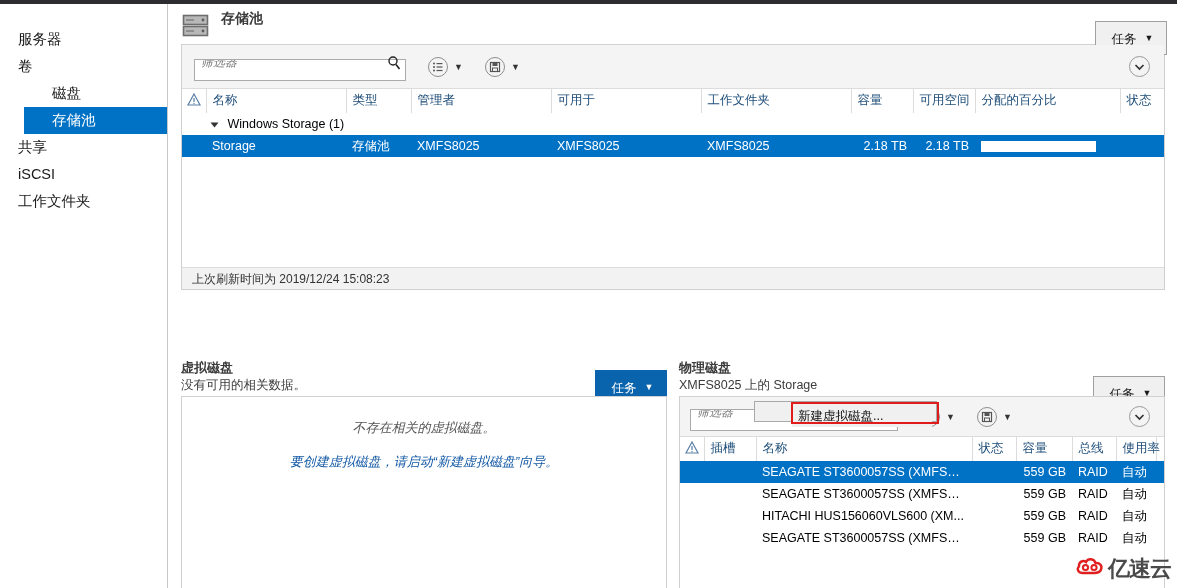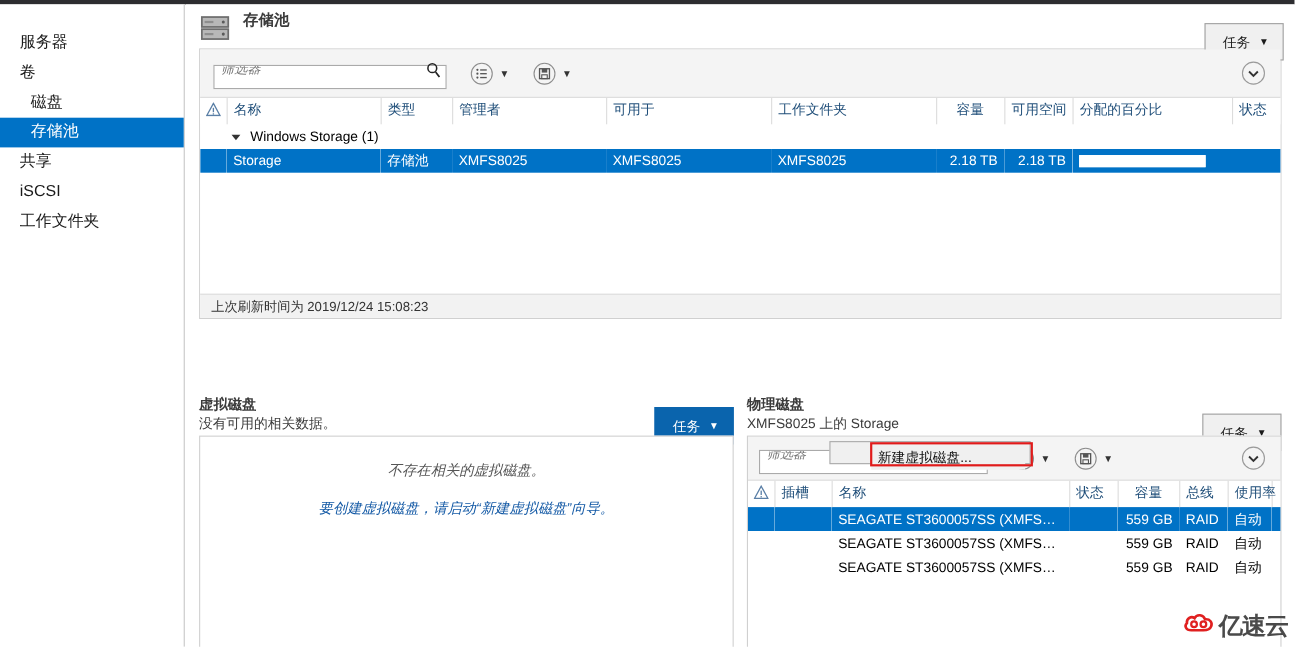--- a/index.html
+++ b/index.html
@@ -31,21 +31,21 @@
     padding-top: 22px;
   }
   .nav-item {
     height: 27px; line-height: 27px;
     padding-left: 18px;
     font-size: 14.5px;
     color: #1a1a1a;
     white-space: nowrap;
     cursor: default;
   }
-  .nav-item.indent { padding-left: 28px; }
+  .nav-item.indent { padding-left: 28px; margin-left: 24px; }
   .nav-item.selected {
     background: #0072c6;
     color: #ffffff;
   }
 
   
   .main {
     position: absolute; left: 169px; top: 4px;
     width: 1008px; height: 584px;
     background: #ffffff;
@@ -148,21 +148,21 @@
     font-size: 12.5px; font-weight: normal;
     color: #1f4e79;
     text-align: left;
     padding: 3px 6px 4px 6px;
     border-right: 1px solid #dcdcdc;
     background: #ffffff;
     white-space: nowrap;
     cursor: pointer;
     height: 22px;
   }
-  .tbl thead th.num { text-align: center; }
+  .tbl thead th.num { text-align: left; }
   .tbl thead th:last-child { border-right: none; }
   .tbl tbody td {
     font-size: 12.5px;
     padding: 2px 6px;
     white-space: nowrap;
     overflow: hidden;
     text-overflow: ellipsis;
     height: 22px;
   }
   .tbl tbody td.num { text-align: right; }
@@ -551,20 +551,30 @@
                 <td>SEAGATE ST3600057SS (XMFS802...</td>
                 <td></td>
                 <td class="num">559 GB</td>
                 <td>RAID</td>
                 <td>自动</td>
                 <td></td>
               </tr>
               <tr>
                 <td></td>
                 <td></td>
+                <td>HITACHI HUS156060VLS600 (XM...</td>
+                <td></td>
+                <td class="num">559 GB</td>
+                <td>RAID</td>
+                <td>自动</td>
+                <td></td>
+              </tr>
+              <tr>
+                <td></td>
+                <td></td>
                 <td>SEAGATE ST3600057SS (XMFS802...</td>
                 <td></td>
                 <td class="num">559 GB</td>
                 <td>RAID</td>
                 <td>自动</td>
                 <td></td>
               </tr>
             </tbody>
           </table>
         </div>

